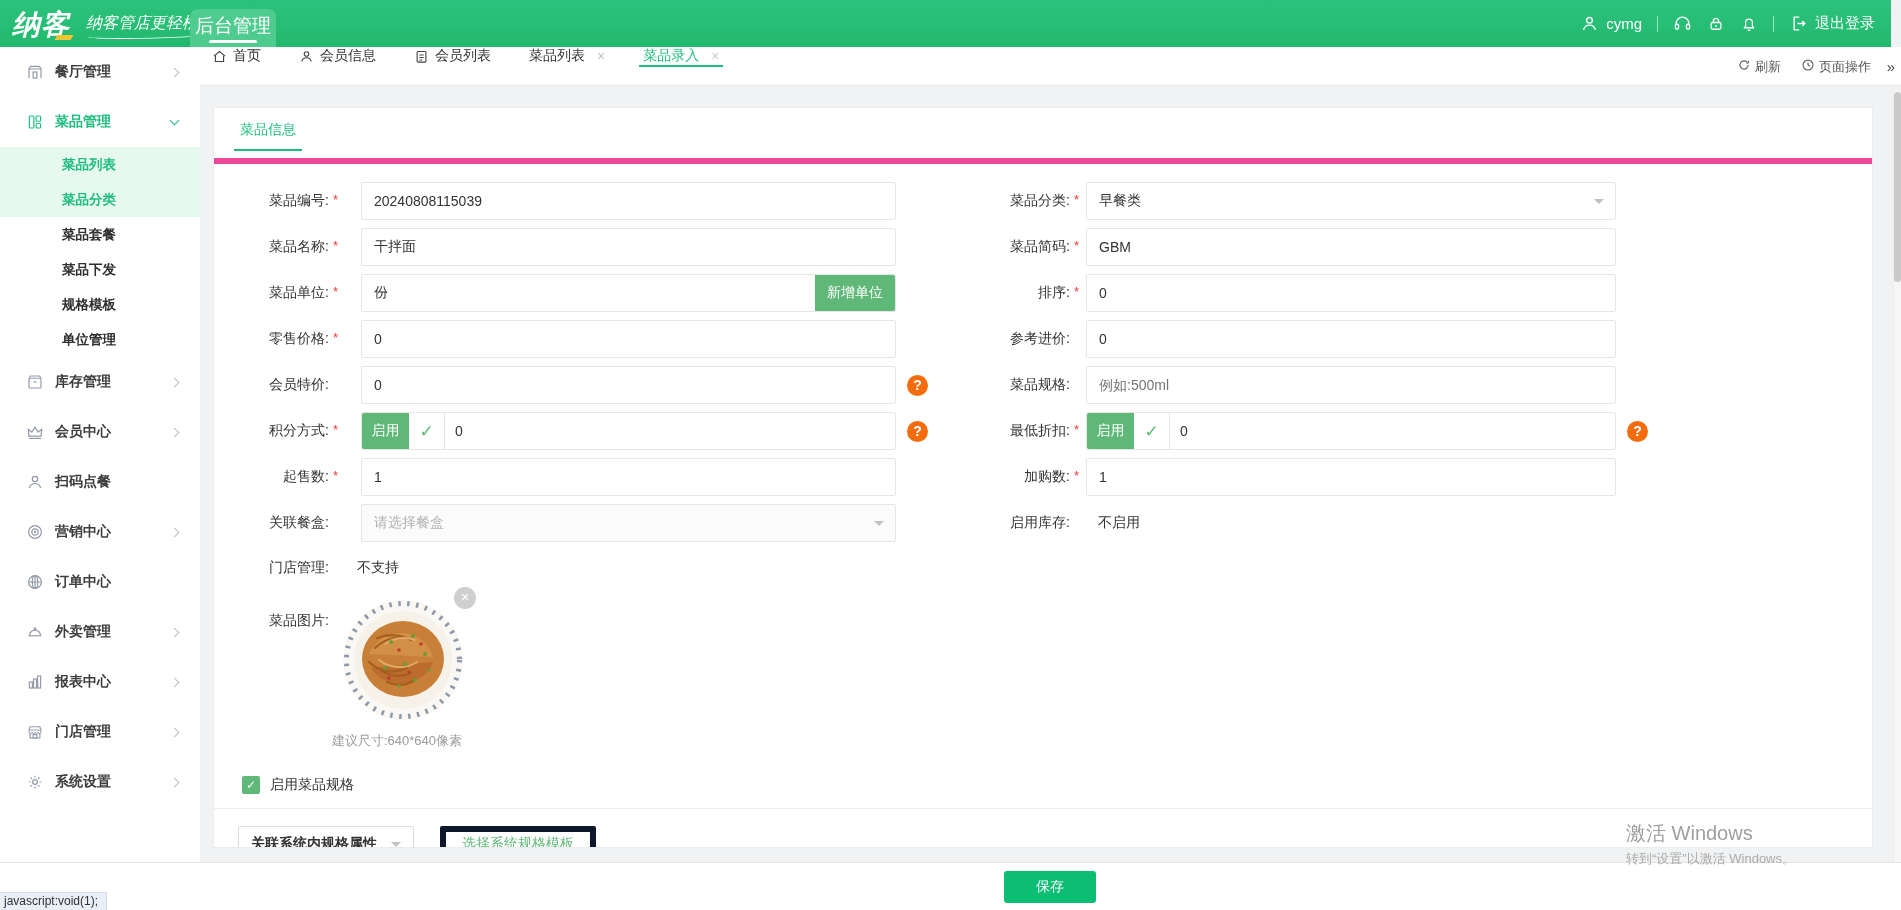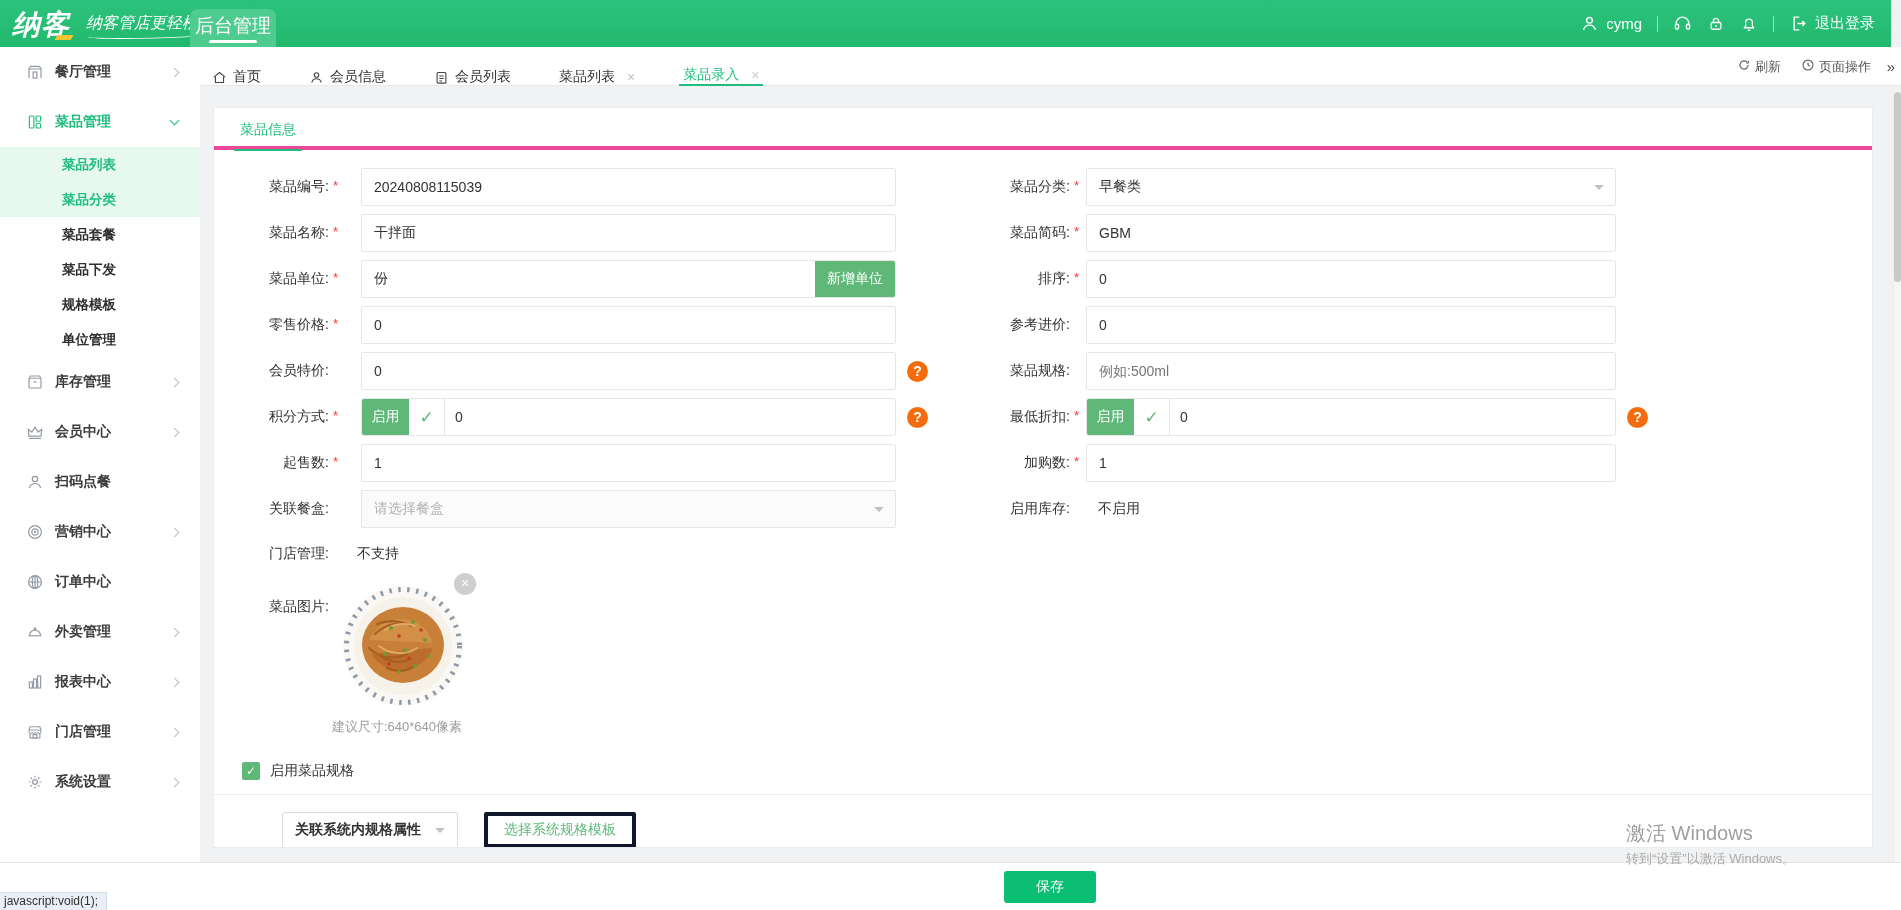--- a/index.html
+++ b/index.html
@@ -26,21 +26,21 @@
     align-items:center; gap:15px; color:#fff; font-size:15px; }
   .header-right svg { display:block; }
   .hsep { width:1px; height:16px; background:rgba(255,255,255,.55); }
   .huser { display:flex; align-items:center; gap:7px; cursor:pointer; }
   .hicon { cursor:pointer; display:flex; align-items:center; }
   .hlogout { display:flex; align-items:center; gap:7px; cursor:pointer; }
 
   
   .tabbar { position:absolute; top:47px; left:200px; right:0; height:39px; background:#fff;
     border-bottom:1px solid #e9e9e9; z-index:20; }
-  .tabs { position:absolute; left:8px; top:0; height:39px; display:flex; align-items:flex-end; gap:40px; }
+  .tabs { position:absolute; left:8px; top:0; height:39px; display:flex; align-items:flex-start; gap:30px; }
   .tab { display:flex; align-items:center; gap:6px; font-size:14px; color:#333;
     cursor:pointer; padding:0 4px; }
   .tab svg { display:block; }
   .tab .close { color:#c0c0c0; font-size:14px; margin-left:6px; cursor:pointer; }
   .tab.active { color:#1fbe7e; border-bottom:2px solid #1fbe7e; }
   .tab.active .close { color:#c9c9c9; }
   .tabbar-right { position:absolute; right:30px; top:0; height:39px; display:flex;
     align-items:center; gap:20px; font-size:13px; color:#555; }
   .tb-act { display:flex; align-items:center; gap:4px; cursor:pointer; }
   .tb-more { position:absolute; right:6px; top:0; height:39px; display:flex; align-items:center;
@@ -57,21 +57,21 @@
   .s-sub.active { background:#e7f8ef; color:#1fbe7e; }
   .chev { position:absolute; right:22px; width:7px; height:7px;
     border-right:1.6px solid #b8bec8; border-bottom:1.6px solid #b8bec8;
     transform:rotate(-45deg); }
   .chev.down { border-color:#1fbe7e; transform:rotate(45deg); margin-top:-3px; }
 
   
   .main { position:absolute; left:200px; top:86px; right:0; bottom:48px; background:#f1f2f3; }
   .card { position:absolute; left:13px; top:21px; right:28px; bottom:14px; background:#fff;
     border:1px solid #ececec; overflow:hidden; }
-  .card-tabs { height:42px; border-bottom:4px solid #ec4899; }
+  .card-tabs { height:56px; border-bottom:6px solid #ec4899; }
   .card-tab { position:relative; display:inline-block; margin-left:20px; height:42px;
     line-height:42px; padding:0 6px; color:#1fbe7e; font-size:14px; cursor:pointer; }
   .card-tab::after { content:""; position:absolute; left:0; right:0; bottom:-1px; height:2px; background:#1fbe7e; }
 
   .form { padding-top:18px; }
   .frow { display:flex; align-items:center; margin-bottom:8px; }
   .lbl { width:115px; text-align:right; font-size:14px; color:#333; flex:none; }
   .lbl2 { width:90px; margin-left:52px; text-align:right; font-size:14px; color:#333; flex:none; }
   .req { color:#f33; font-size:13px; margin:0 0 0 4px; position:relative; top:-2px; width:8px; flex:none; }
   .req.empty { visibility:hidden; }
@@ -114,23 +114,23 @@
   .imghint { margin-top:10px; font-size:13px; color:#9c9c9c; text-align:center; white-space:nowrap; }
 
   .chkrow { display:flex; align-items:center; margin-top:26px; padding-left:28px; }
   .chkbox { width:18px; height:18px; background:#5FB878; border-radius:2px; color:#fff;
     font-size:12px; text-align:center; line-height:18px; cursor:pointer; }
   .chklbl { margin-left:10px; font-size:14px; color:#333; }
   .carddiv { margin-top:14px; border-bottom:1px solid #ededed; }
   .specrow { display:flex; align-items:center; margin:17px 0 0 24px; gap:26px; }
   .specsel { position:relative; width:176px; height:36px; border:1px solid #dcdcdc; border-radius:2px;
     display:flex; align-items:center; padding:0 28px 0 12px; font-size:14px; font-weight:600;
-    color:#333; cursor:pointer; background:#fff;margin-left:44px; }
+    color:#333; cursor:pointer; background:#fff; }
   .specsel .caret { top:15px; }
-  .specbtn { height:36px; padding:0 16px; background:#fff; border:4px solid #0f172a;
+  .specbtn { height:36px; padding:0 16px; background:#fff; border:6px solid #0f172a;
     border-radius:2px; color:#5FB878; font-size:14px; cursor:pointer; font-family:inherit; }
 
   
   .footer { position:absolute; left:0; right:0; bottom:0; height:48px; background:#fff;
     border-top:1px solid #e4e4e4; z-index:26; }
   .savebtn { position:absolute; left:1004px; top:8px; width:92px; height:32px; background:#0cbd74;
     border:none; border-radius:3px; color:#fff; font-size:14px; cursor:pointer; font-family:inherit; }
 
   
   .watermark { position:absolute; left:1626px; top:820px; color:#9f9f9f; z-index:40; pointer-events:none; }

